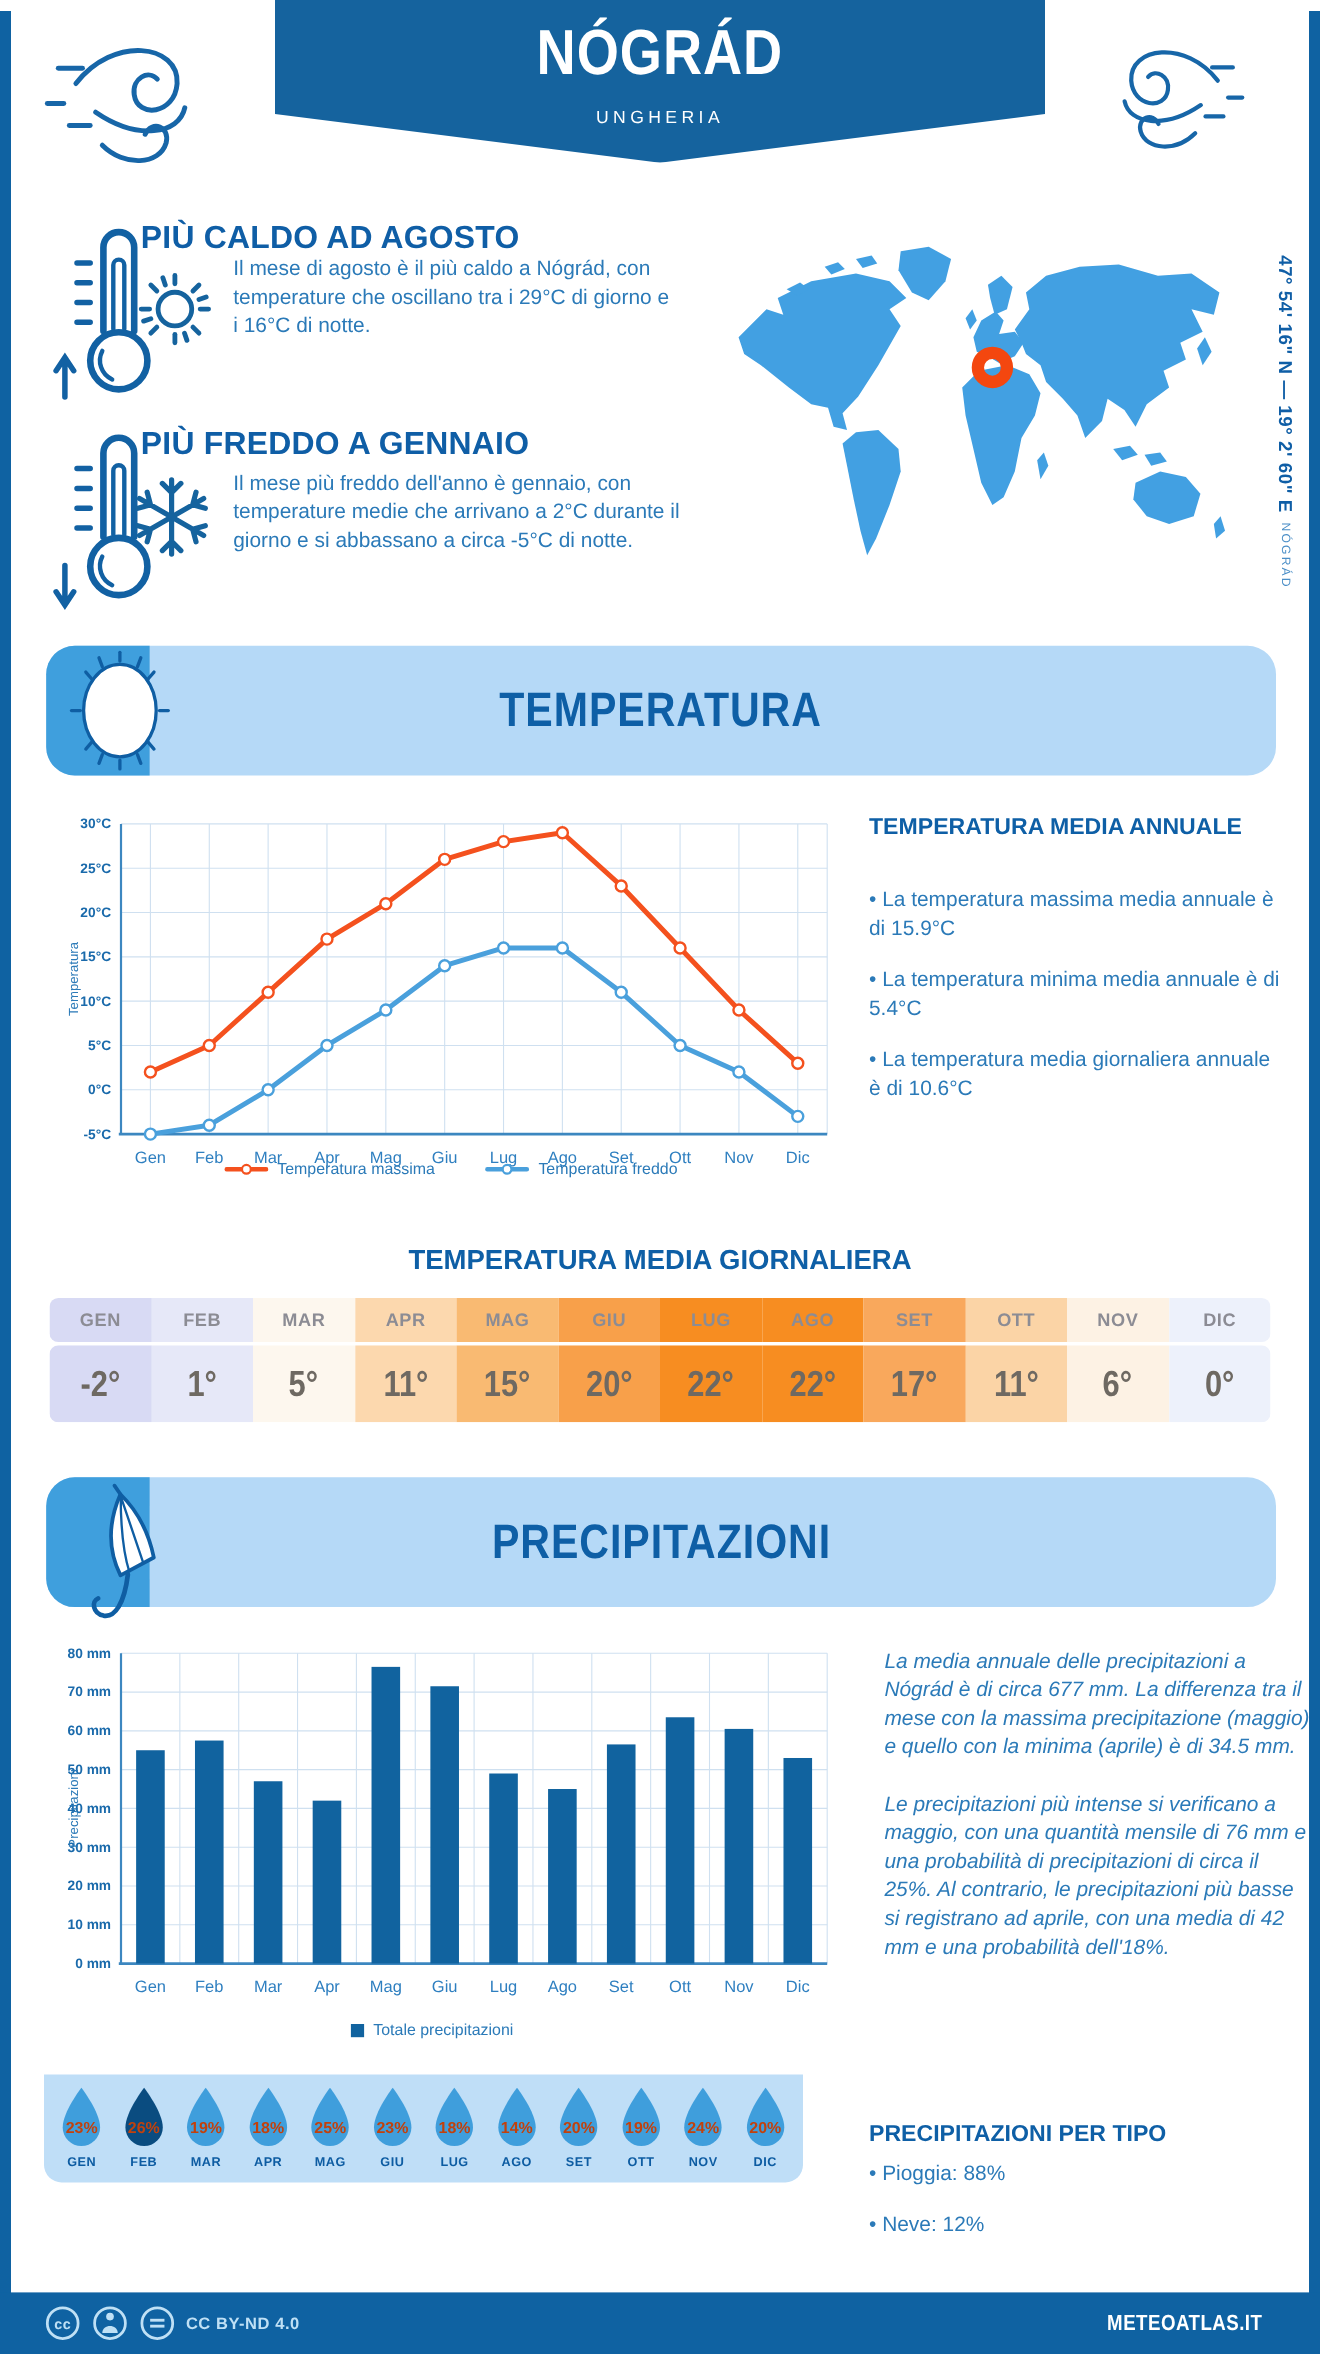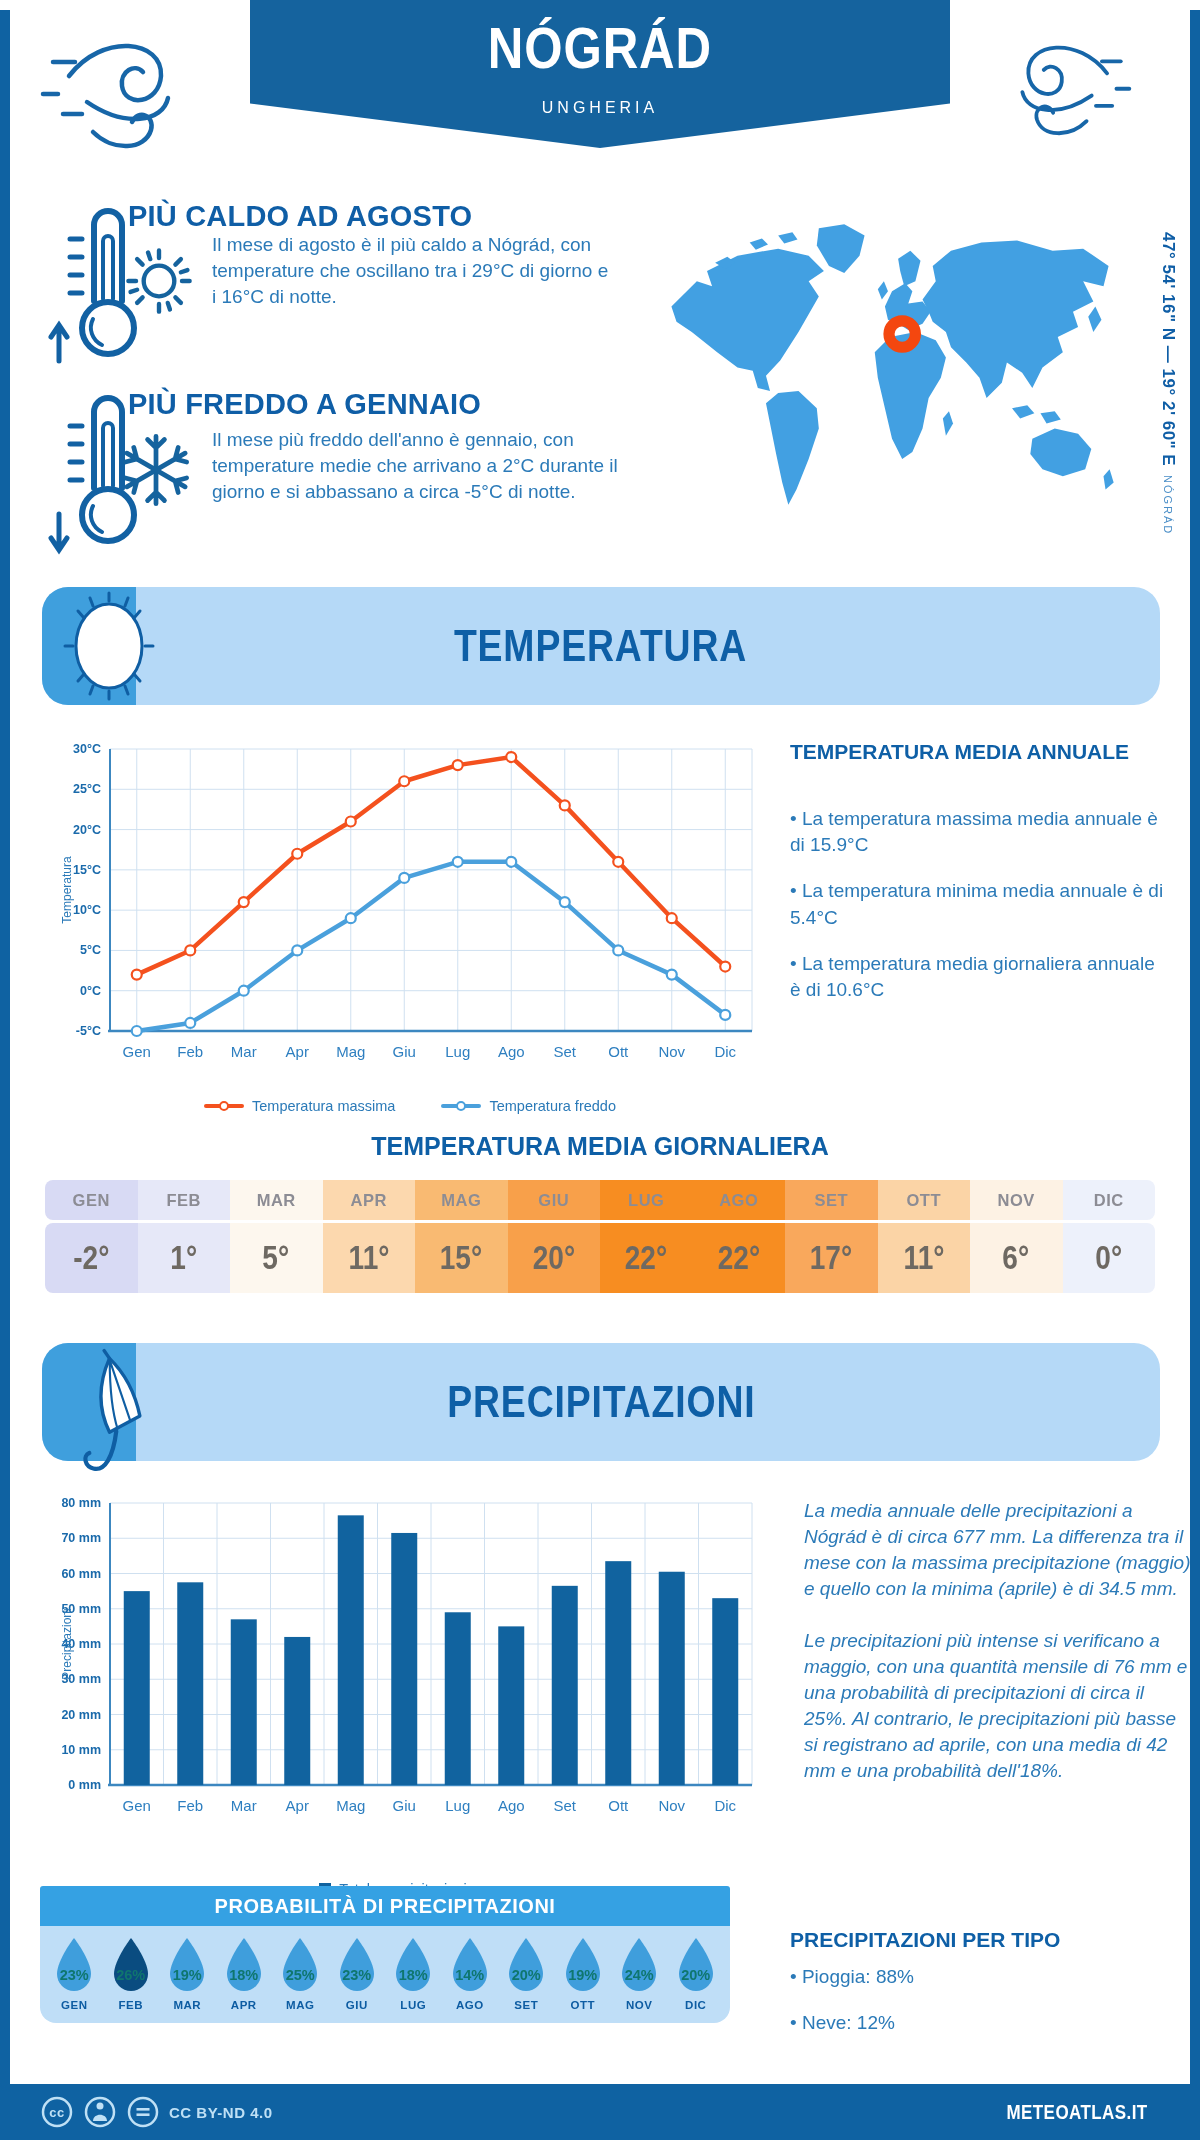--- a/index.html
+++ b/index.html
@@ -30,37 +30,37 @@
   
   .ticklab{font:600 12.5px "Liberation Sans","DejaVu Sans",sans-serif;fill:#1a6aab;}
   .axmonth{font:15px "Liberation Sans","DejaVu Sans",sans-serif;fill:#2e7fc0;text-anchor:middle;}
   .ylab{font:12px "Liberation Sans","DejaVu Sans",sans-serif;fill:#2b7ab8;}
   
   .sum-title{font-size:21px;font-weight:bold;color:#0e5fa6;}
   .bullet{font-size:19px;line-height:1.38;color:#2b7ab8;margin-top:20px;}
   .bullet:before{content:"• ";}
   .para{font-size:19px;line-height:1.37;color:#2b7ab8;}
   
-  .legend{display:flex;justify-content:center;gap:46px;align-items:center;margin-top:43px;}
+  .legend{display:flex;justify-content:center;gap:46px;align-items:center;}
   .legend .item{display:flex;align-items:center;gap:8px;font-size:14.5px;color:#2b7ab8;}
   
   #daily-title,#prob-head{font-weight:bold;}
   #daily-table{left:45px;top:1180px;width:1110px;}
   #daily-table .row{display:flex;border-radius:8px;overflow:hidden;}
   #daily-table .row.vals{margin-top:3px;}
   #daily-table .c{flex:1;display:flex;align-items:center;justify-content:center;}
   #daily-table .row.heads .c{height:40px;font-size:16.5px;font-weight:bold;color:#8c8c94;letter-spacing:.5px;}
   #daily-table .row.vals .c{height:70px;font-size:33px;font-weight:bold;color:#6e6962;}
   
   #prob-panel{left:40px;top:1886px;width:690px;}
   #prob-head{height:40px;background:#35a1e3;color:#fff;font-size:20px;display:flex;
              align-items:center;justify-content:center;letter-spacing:.5px;border-radius:3px 3px 0 0;}
   #prob-body{background:#bfdef7;border-radius:0 0 16px 16px;padding:10px 6px 12px;display:flex;}
   .dropcell{flex:1;text-align:center;position:relative;}
-  .dropcell .pct{position:absolute;left:0;right:0;top:31px;color:#0f766e;font-size:14.5px;font-weight:bold;}
+  .dropcell .pct{position:absolute;left:0;right:0;top:31px;color:#c2410c;font-size:14.5px;font-weight:bold;}
   .dropcell .mon{font-size:11.5px;font-weight:bold;color:#0d5ca2;margin-top:1px;letter-spacing:.5px;}
   
   #footer{position:absolute;left:0;right:0;bottom:0;height:56px;background:#0f62a2;
           display:flex;align-items:center;justify-content:space-between;padding:0 40px;box-sizing:border-box;}
   #footer .lic{display:flex;align-items:center;gap:9px;color:#bfe0f5;font-size:15px;font-weight:bold;letter-spacing:.5px;}
   #footer .site{color:#ffffff;font-size:20px;font-weight:bold;letter-spacing:.5px;}
 </style>
 </head>
 <body>
 
@@ -437,21 +437,20 @@
         <span>Totale precipitazioni</span>
       </span>
     </div>
 
   <div class="abs" style="left:804px;top:1498px;width:388px;font-style:italic;">
     <div class="para">La media annuale delle precipitazioni a Nógrád è di circa 677 mm. La differenza tra il mese con la massima precipitazione (maggio) e quello con la minima (aprile) è di 34.5 mm.</div>
     <div class="para" style="margin-top:26px;">Le precipitazioni più intense si verificano a maggio, con una quantità mensile di 76 mm e una probabilità di precipitazioni di circa il 25%. Al contrario, le precipitazioni più basse si registrano ad aprile, con una media di 42 mm e una probabilità dell'18%.</div>
   </div>
 
   <div class="abs" id="prob-panel">
-    <div id="prob-head">PROBABILITÀ DI PRECIPITAZIONI</div>
     <div id="prob-body">
         <div class="dropcell"><svg width="48" height="58" viewBox="0 0 48 58">
             <path d="M24 2 C24 2 7 24 7 38 a17 17 0 0 0 34 0 C41 24 24 2 24 2 Z" fill="#3f9edc"></path>
           </svg><div class="pct">23%</div><div class="mon">GEN</div></div>
         <div class="dropcell"><svg width="48" height="58" viewBox="0 0 48 58">
             <path d="M24 2 C24 2 7 24 7 38 a17 17 0 0 0 34 0 C41 24 24 2 24 2 Z" fill="#0a4c80"></path>
           </svg><div class="pct">26%</div><div class="mon">FEB</div></div>
         <div class="dropcell"><svg width="48" height="58" viewBox="0 0 48 58">
             <path d="M24 2 C24 2 7 24 7 38 a17 17 0 0 0 34 0 C41 24 24 2 24 2 Z" fill="#3f9edc"></path>
           </svg><div class="pct">19%</div><div class="mon">MAR</div></div>

